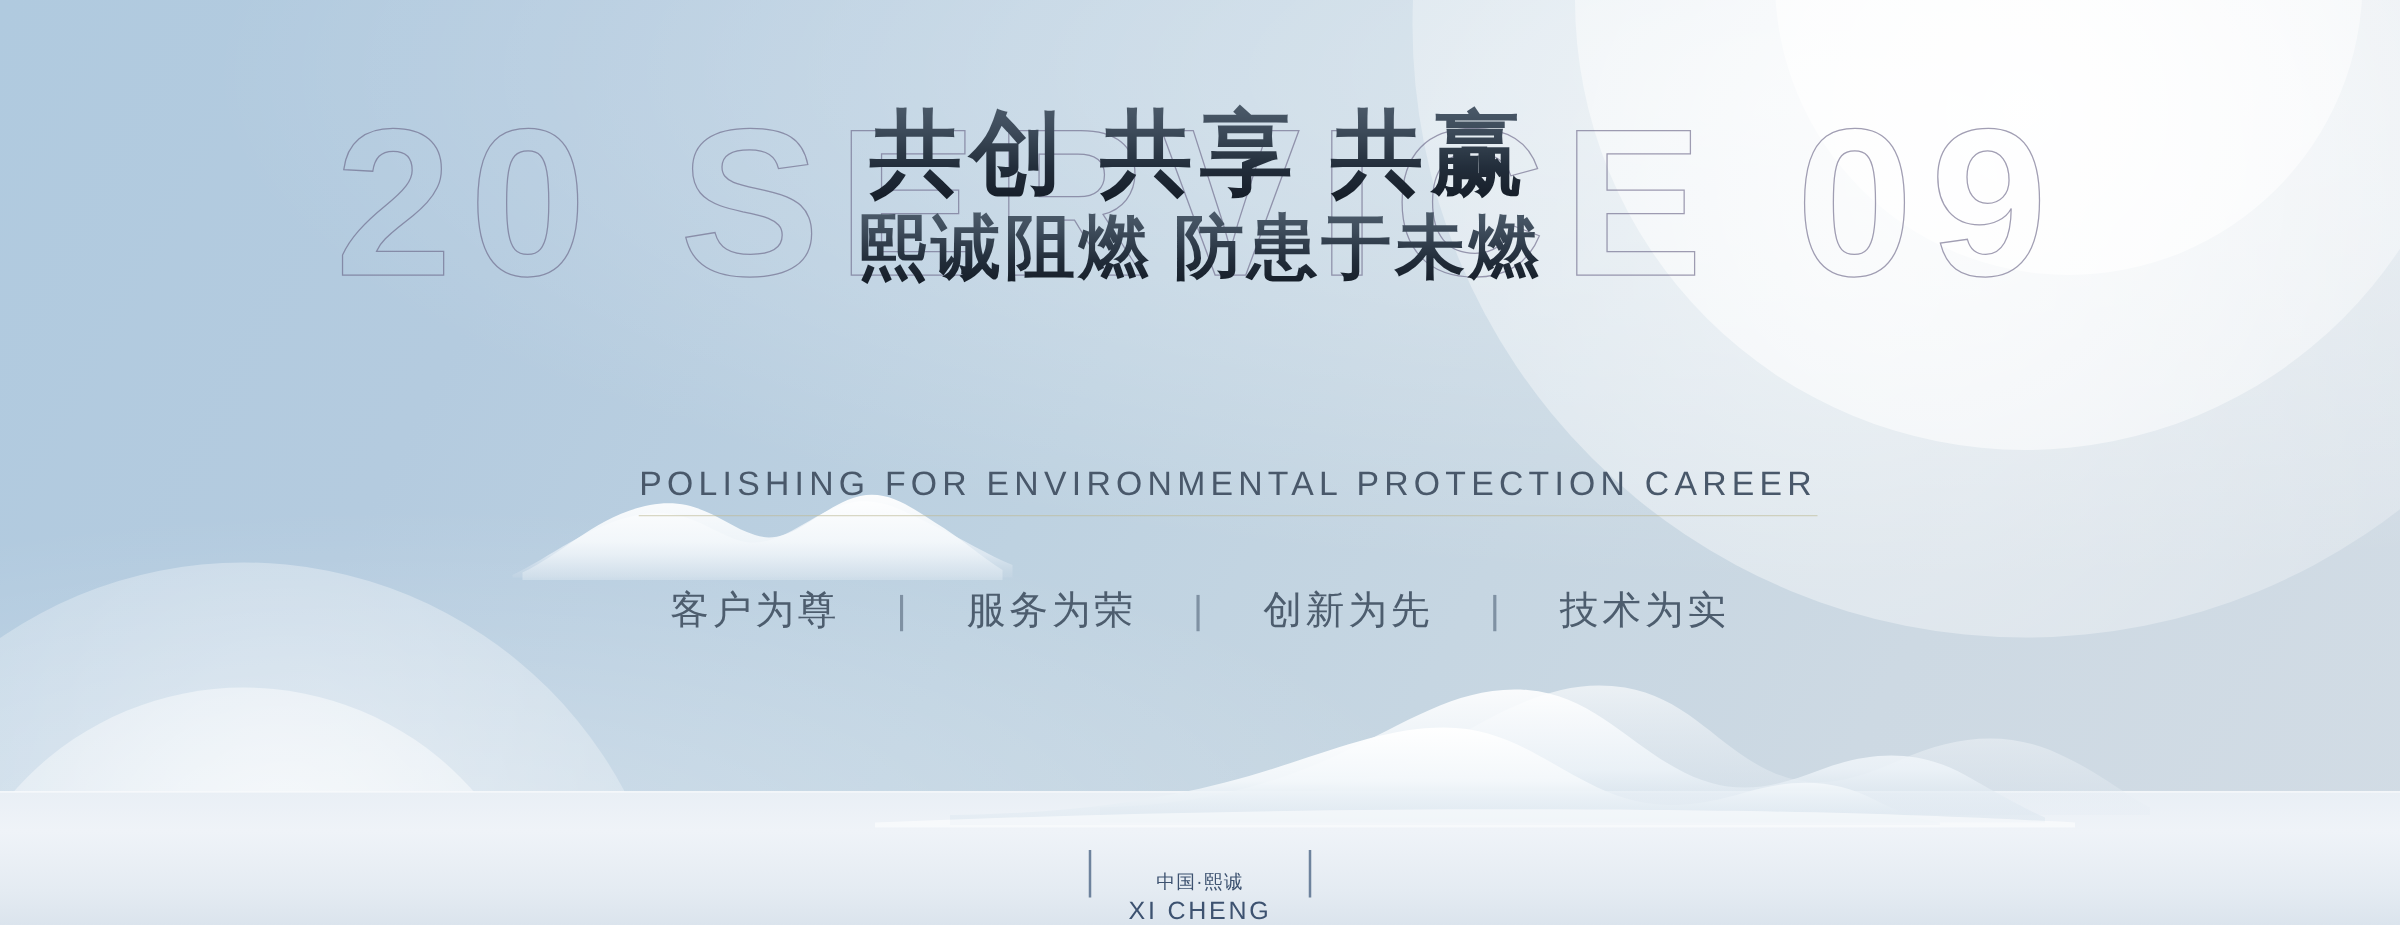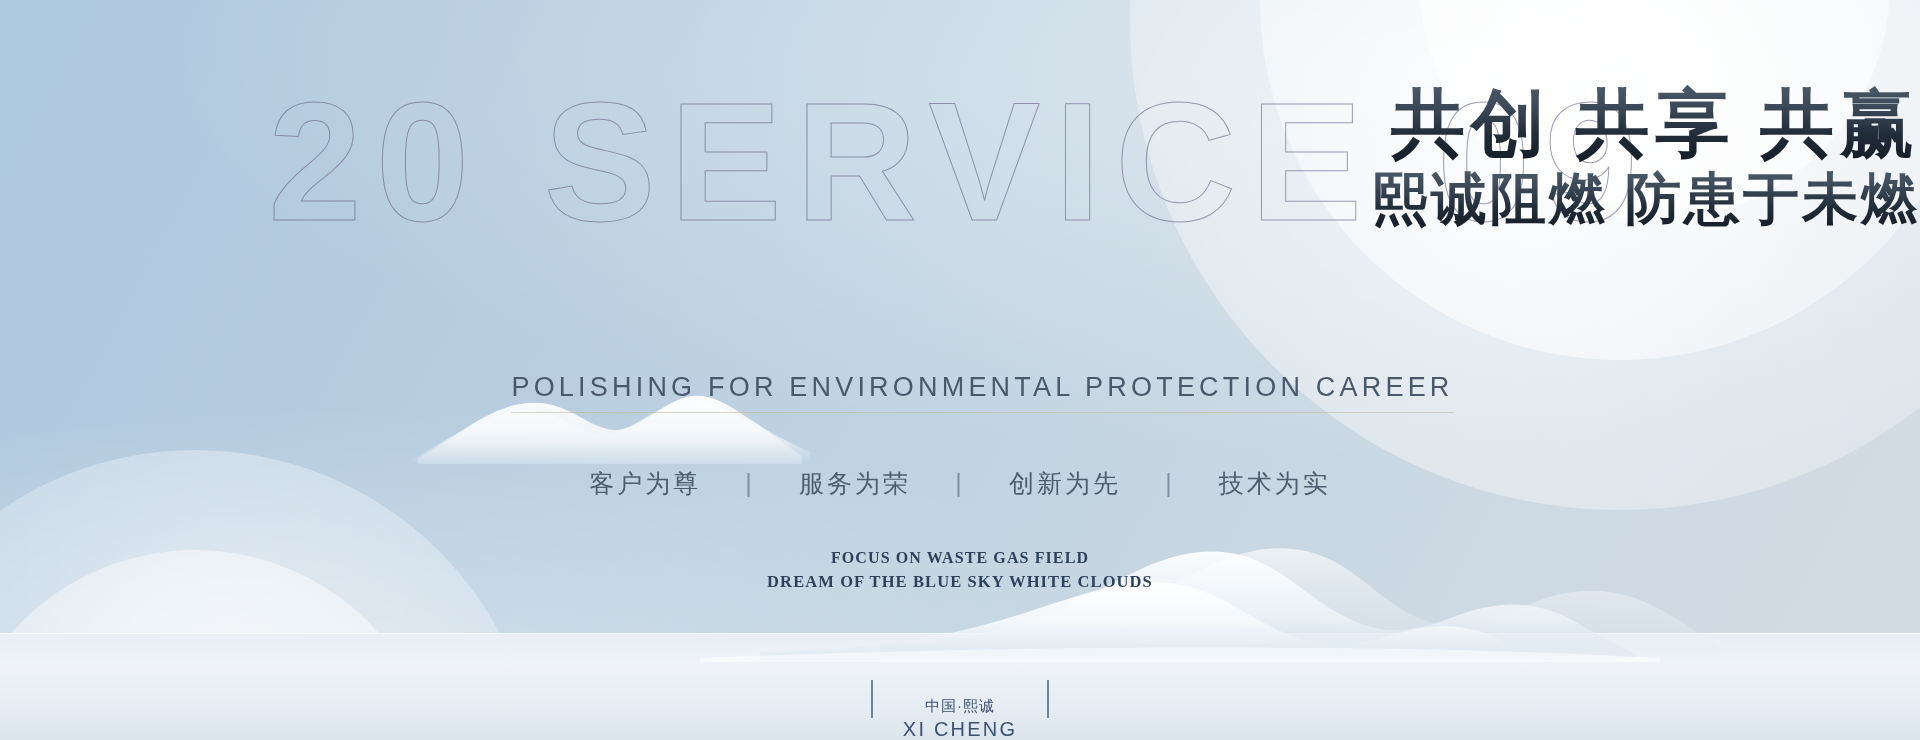--- a/index.html
+++ b/index.html
@@ -105,21 +105,21 @@
     position:absolute;left:0;top:0;
     width:1920px;height:740px;
     pointer-events:none;
   }
 
   
   .headline{
     position:absolute;
     left:0;right:0;
     top:82px;
-    text-align:right;
+    text-align:center;
     font-family:"Liberation Serif","DejaVu Serif",serif;
     font-weight:700;
     font-size:76px;
     line-height:1.14;
     white-space:nowrap;
   }
   .headline .ln{
     display:block;
     background:linear-gradient(180deg,#4d5c6b 0%, #3c4a59 28%, #222d3a 62%, #121a24 100%);
     -webkit-background-clip:text;
@@ -147,21 +147,21 @@
     padding-bottom:9px;
     border-bottom:1px solid rgba(190,185,150,.55);
   }
 
   
   .values{
     position:absolute;
     left:0;right:0;
     top:467px;
     text-align:center;
-    font-size:25px;
+    font-size:31px;
     letter-spacing:3px;
     color:#4d5d6e;
     white-space:nowrap;
   }
   .values .v{display:inline-block;}
   .values .sep{
     display:inline-block;
     width:78px;
     color:#7f91a3;
     font-weight:300;
@@ -299,24 +299,20 @@
   <div class="values">
     <span class="v">客户为尊</span>
     <span class="sep">|</span>
     <span class="v">服务为荣</span>
     <span class="sep">|</span>
     <span class="v">创新为先</span>
     <span class="sep">|</span>
     <span class="v">技术为实</span>
   </div>
 
-  <div class="subline">
-    <span class="s1">FOCUS ON WASTE GAS FIELD</span>
-    <span class="s2">DREAM OF THE BLUE SKY WHITE CLOUDS</span>
-  </div>
 
   <div class="signature">
     <span class="bar"></span>
     <span class="sig-text">
       <span class="sig-cn">中国·熙诚</span>
       <span class="sig-en">XI CHENG</span>
     </span>
     <span class="bar"></span>
   </div>
 

